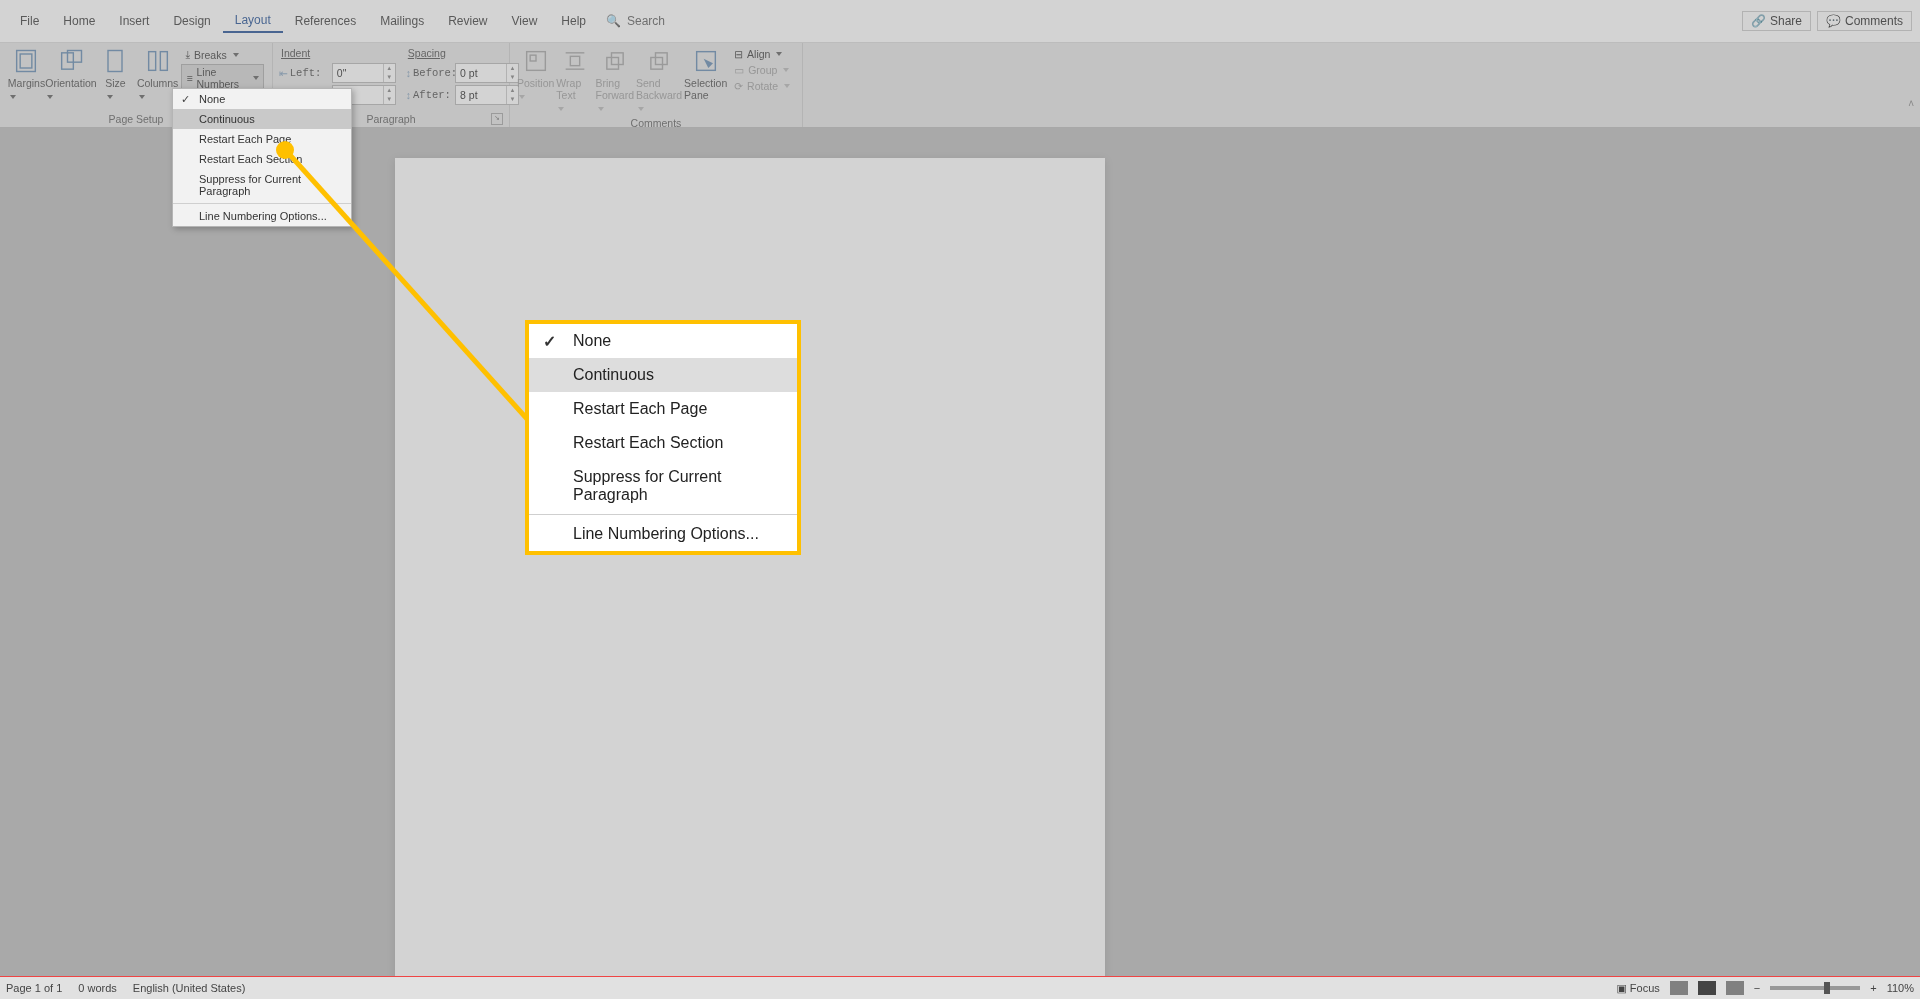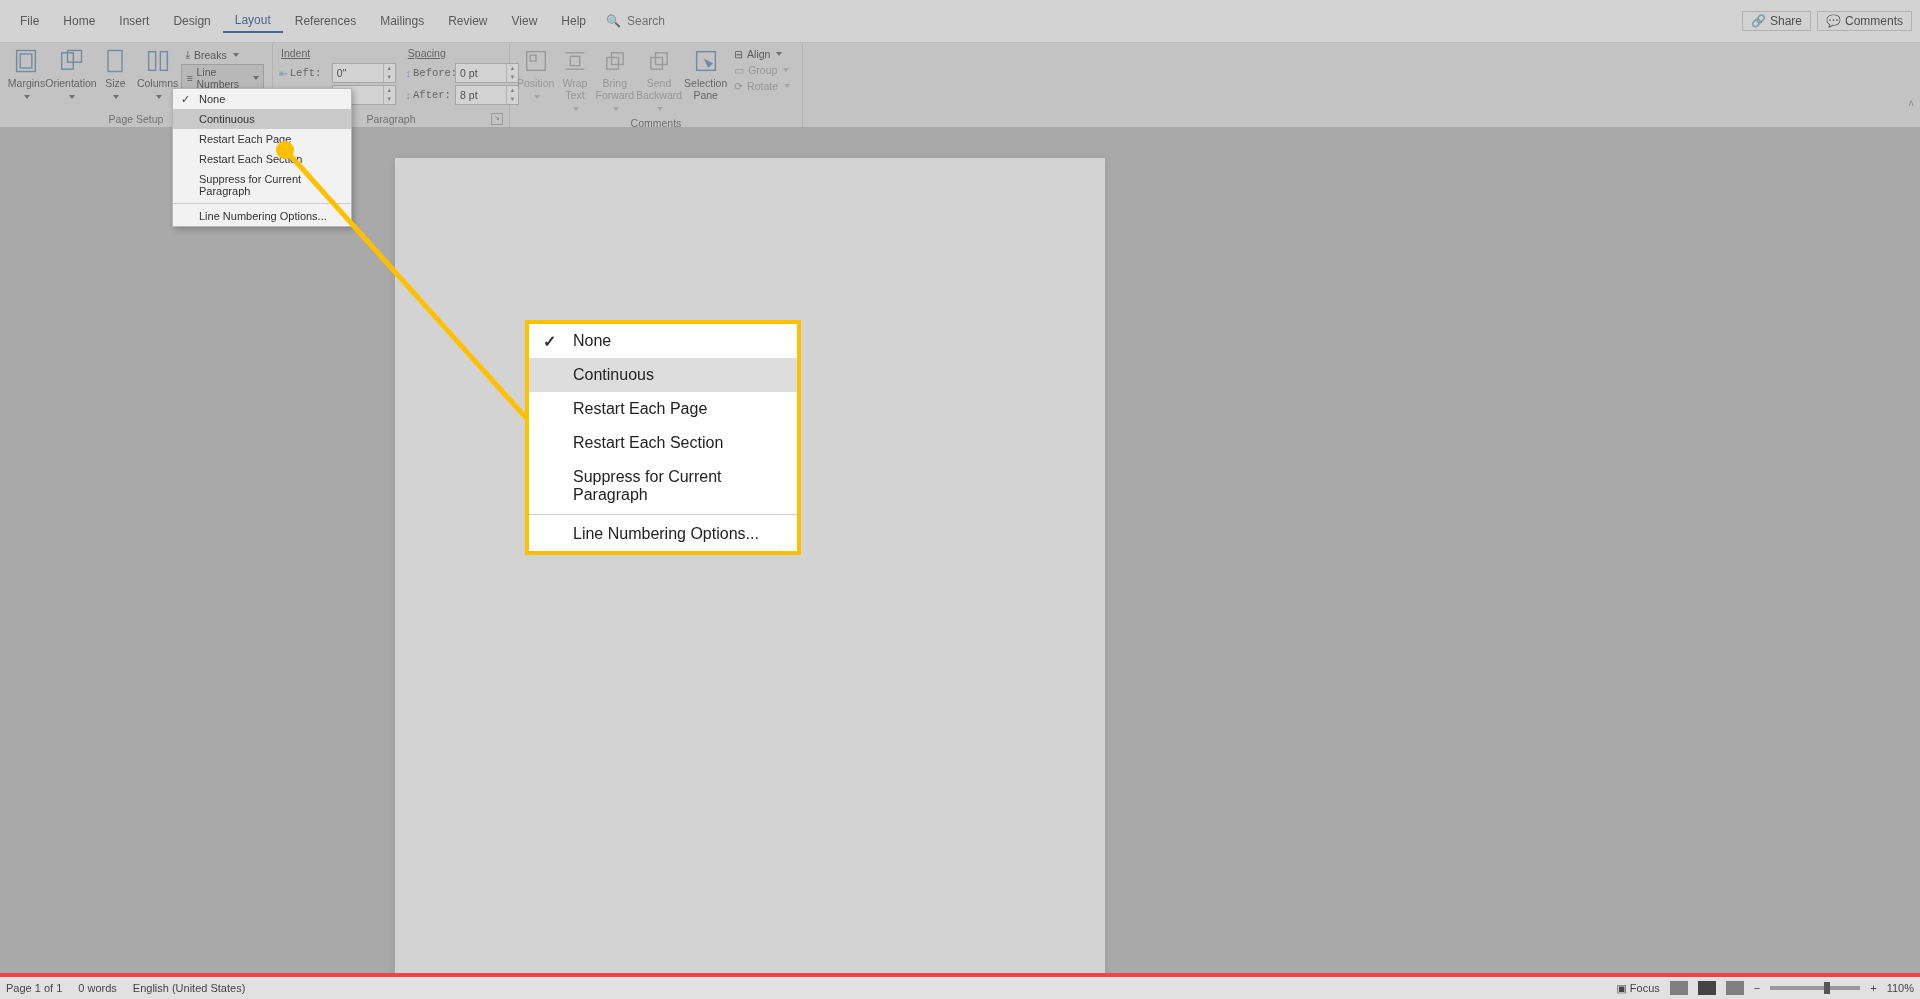--- a/index.html
+++ b/index.html
@@ -91,21 +91,21 @@
     color:#777;
   }
   .big-btn {
     display:flex; flex-direction:column; align-items:center; justify-content:flex-start;
     width:46px; padding:2px 1px;
     color:#555;
   }
   .big-btn .icon {
     width:28px; height:28px; margin-bottom:2px;
   }
-  .big-btn .lbl { font-size:10.5px; text-align:center; line-height:12px;}
+  .big-btn .lbl { font-size:10.5px; line-height:12px;}
   .big-btn.disabled { color:#a3a3a3; }
   .mini-stack {
     display:flex; flex-direction:column; gap:2px;
     padding:2px 2px;
     font-size:10.5px;
   }
   .mini-btn {
     display:flex; align-items:center; gap:4px;
     padding:1px 4px;
     color:#444;
@@ -168,21 +168,21 @@
   }
   
   .status-bar {
     position:absolute; bottom:0; left:0; right:0;
     height:22px;
     background:#e1e1e1;
     display:flex; align-items:center;
     font-size:11px;
     color:#444;
     padding:0 6px;
-    border-top:4px solid #ef4444;
+    border-top:1px solid #ef4444;
   }
   .status-left { display:flex; gap:16px;}
   .status-spacer { flex:1;}
   .status-right { display:flex; align-items:center; gap:10px;}
   .view-btn {
     width:18px; height:14px; background:#808080;
   }
   .view-btn.active { background:#444;}
   .zoom-slider {
     width:90px; height:4px; background:#999; position:relative;

